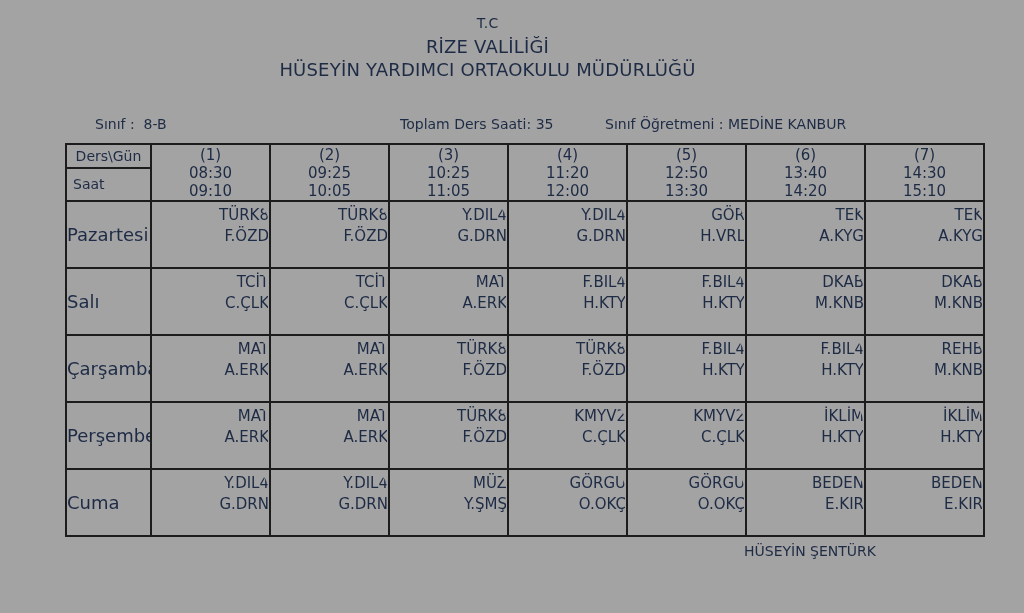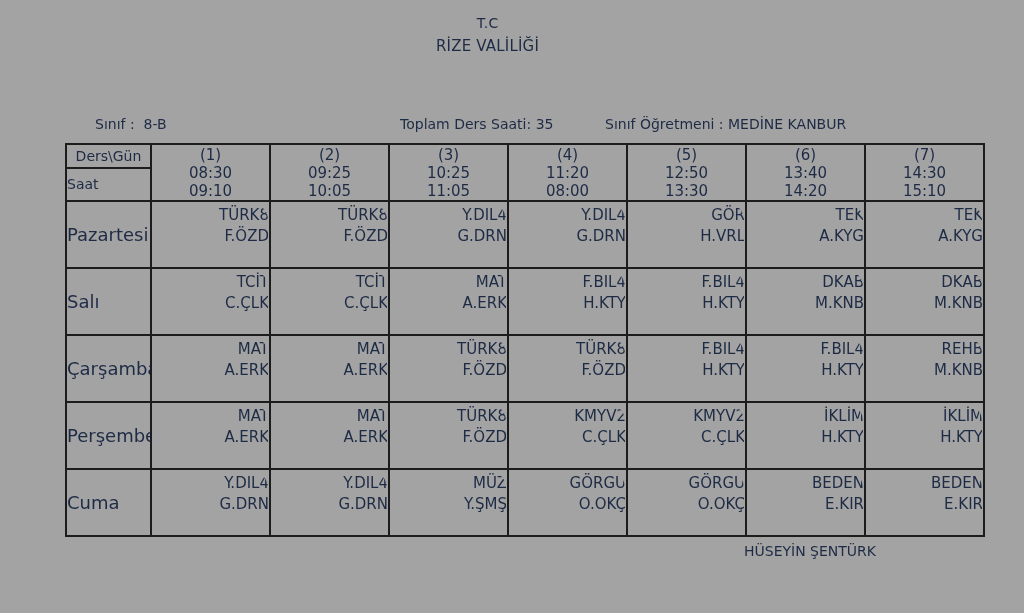--- a/index.html
+++ b/index.html
@@ -6,21 +6,21 @@
   body{
     width:1024px;height:613px;
     font-family:"DejaVu Sans","Liberation Sans",sans-serif;
     color:#1e2b45;
     -webkit-font-smoothing:antialiased;
   }
   .page{position:relative;width:1024px;height:613px;background:#a3a3a3;overflow:hidden;}
 
   
   .doc-header{position:absolute;top:12px;left:0;width:975px;text-align:center;}
-  .doc-header div{line-height:23px;font-size:15px;letter-spacing:.2px;}
+  .doc-header div{line-height:23px;font-size:18px;letter-spacing:.2px;}
   .doc-header .l1{font-size:14px;}
 
   
   .info-line{position:absolute;top:116px;left:65px;width:920px;height:22px;font-size:14px;}
   .info-line .item{position:absolute;white-space:nowrap;}
   .info-sinif{left:30px;}
   .info-toplam{left:335px;}
   .info-ogretmen{left:540px;text-align:center;}
   .info-line b{font-weight:normal;}
 
@@ -43,21 +43,21 @@
   tr.dayrow{height:67px;}
 
   th.corner{vertical-align:top;}
   .corner-top{
     border-bottom:2px solid #1c1c1c;
     height:22px;line-height:22px;
     text-align:center;font-size:14px;
   }
   .corner-bottom{
     text-align:left;font-size:14px;
-    padding:7px 0 0 0;
+    padding:7px 0 0 6px;
   }
 
   th.pc{vertical-align:top;text-align:center;font-size:15px;}
   th.pc div{line-height:18px;}
   th.pc .pno{padding-top:1px;}
 
   td.dc{
     text-align:left;vertical-align:middle;
     font-size:18px;padding-left:7px;
   }
@@ -71,20 +71,21 @@
   .sig-title{position:absolute;top:574px;left:744px;font-size:14px;white-space:nowrap;margin-top:40px;}
 </style>
 </head>
 <body>
 
 <div class="page">
 
   <div class="doc-header">
     <div class="l1">T.C</div>
     <div class="l2">RİZE VALİLİĞİ</div>
+    <div class="l3">HÜSEYİN YARDIMCI ORTAOKULU MÜDÜRLÜĞÜ</div>
   </div>
 
   <div class="info-line">
     <span class="item info-sinif"><b>Sınıf :</b>&nbsp;&nbsp;<span>8-B</span></span>
     <span class="item info-toplam"><b>Toplam Ders Saati:</b>&nbsp;<span>35</span></span>
     <span class="item info-ogretmen"><b>Sınıf Öğretmeni :</b>&nbsp;<span>MEDİNE KANBUR</span></span>
   </div>
 
   <table class="tt">
     <colgroup>
@@ -114,21 +115,21 @@
             <div>10:05</div>
           </th>
       <th class="pc">
             <div class="pno">(3)</div>
             <div>10:25</div>
             <div>11:05</div>
           </th>
       <th class="pc">
             <div class="pno">(4)</div>
             <div>11:20</div>
-            <div>08:00</div>
+            <div>12:00</div>
           </th>
       <th class="pc">
             <div class="pno">(5)</div>
             <div>12:50</div>
             <div>13:30</div>
           </th>
       <th class="pc">
             <div class="pno">(6)</div>
             <div>13:40</div>
             <div>14:20</div>

